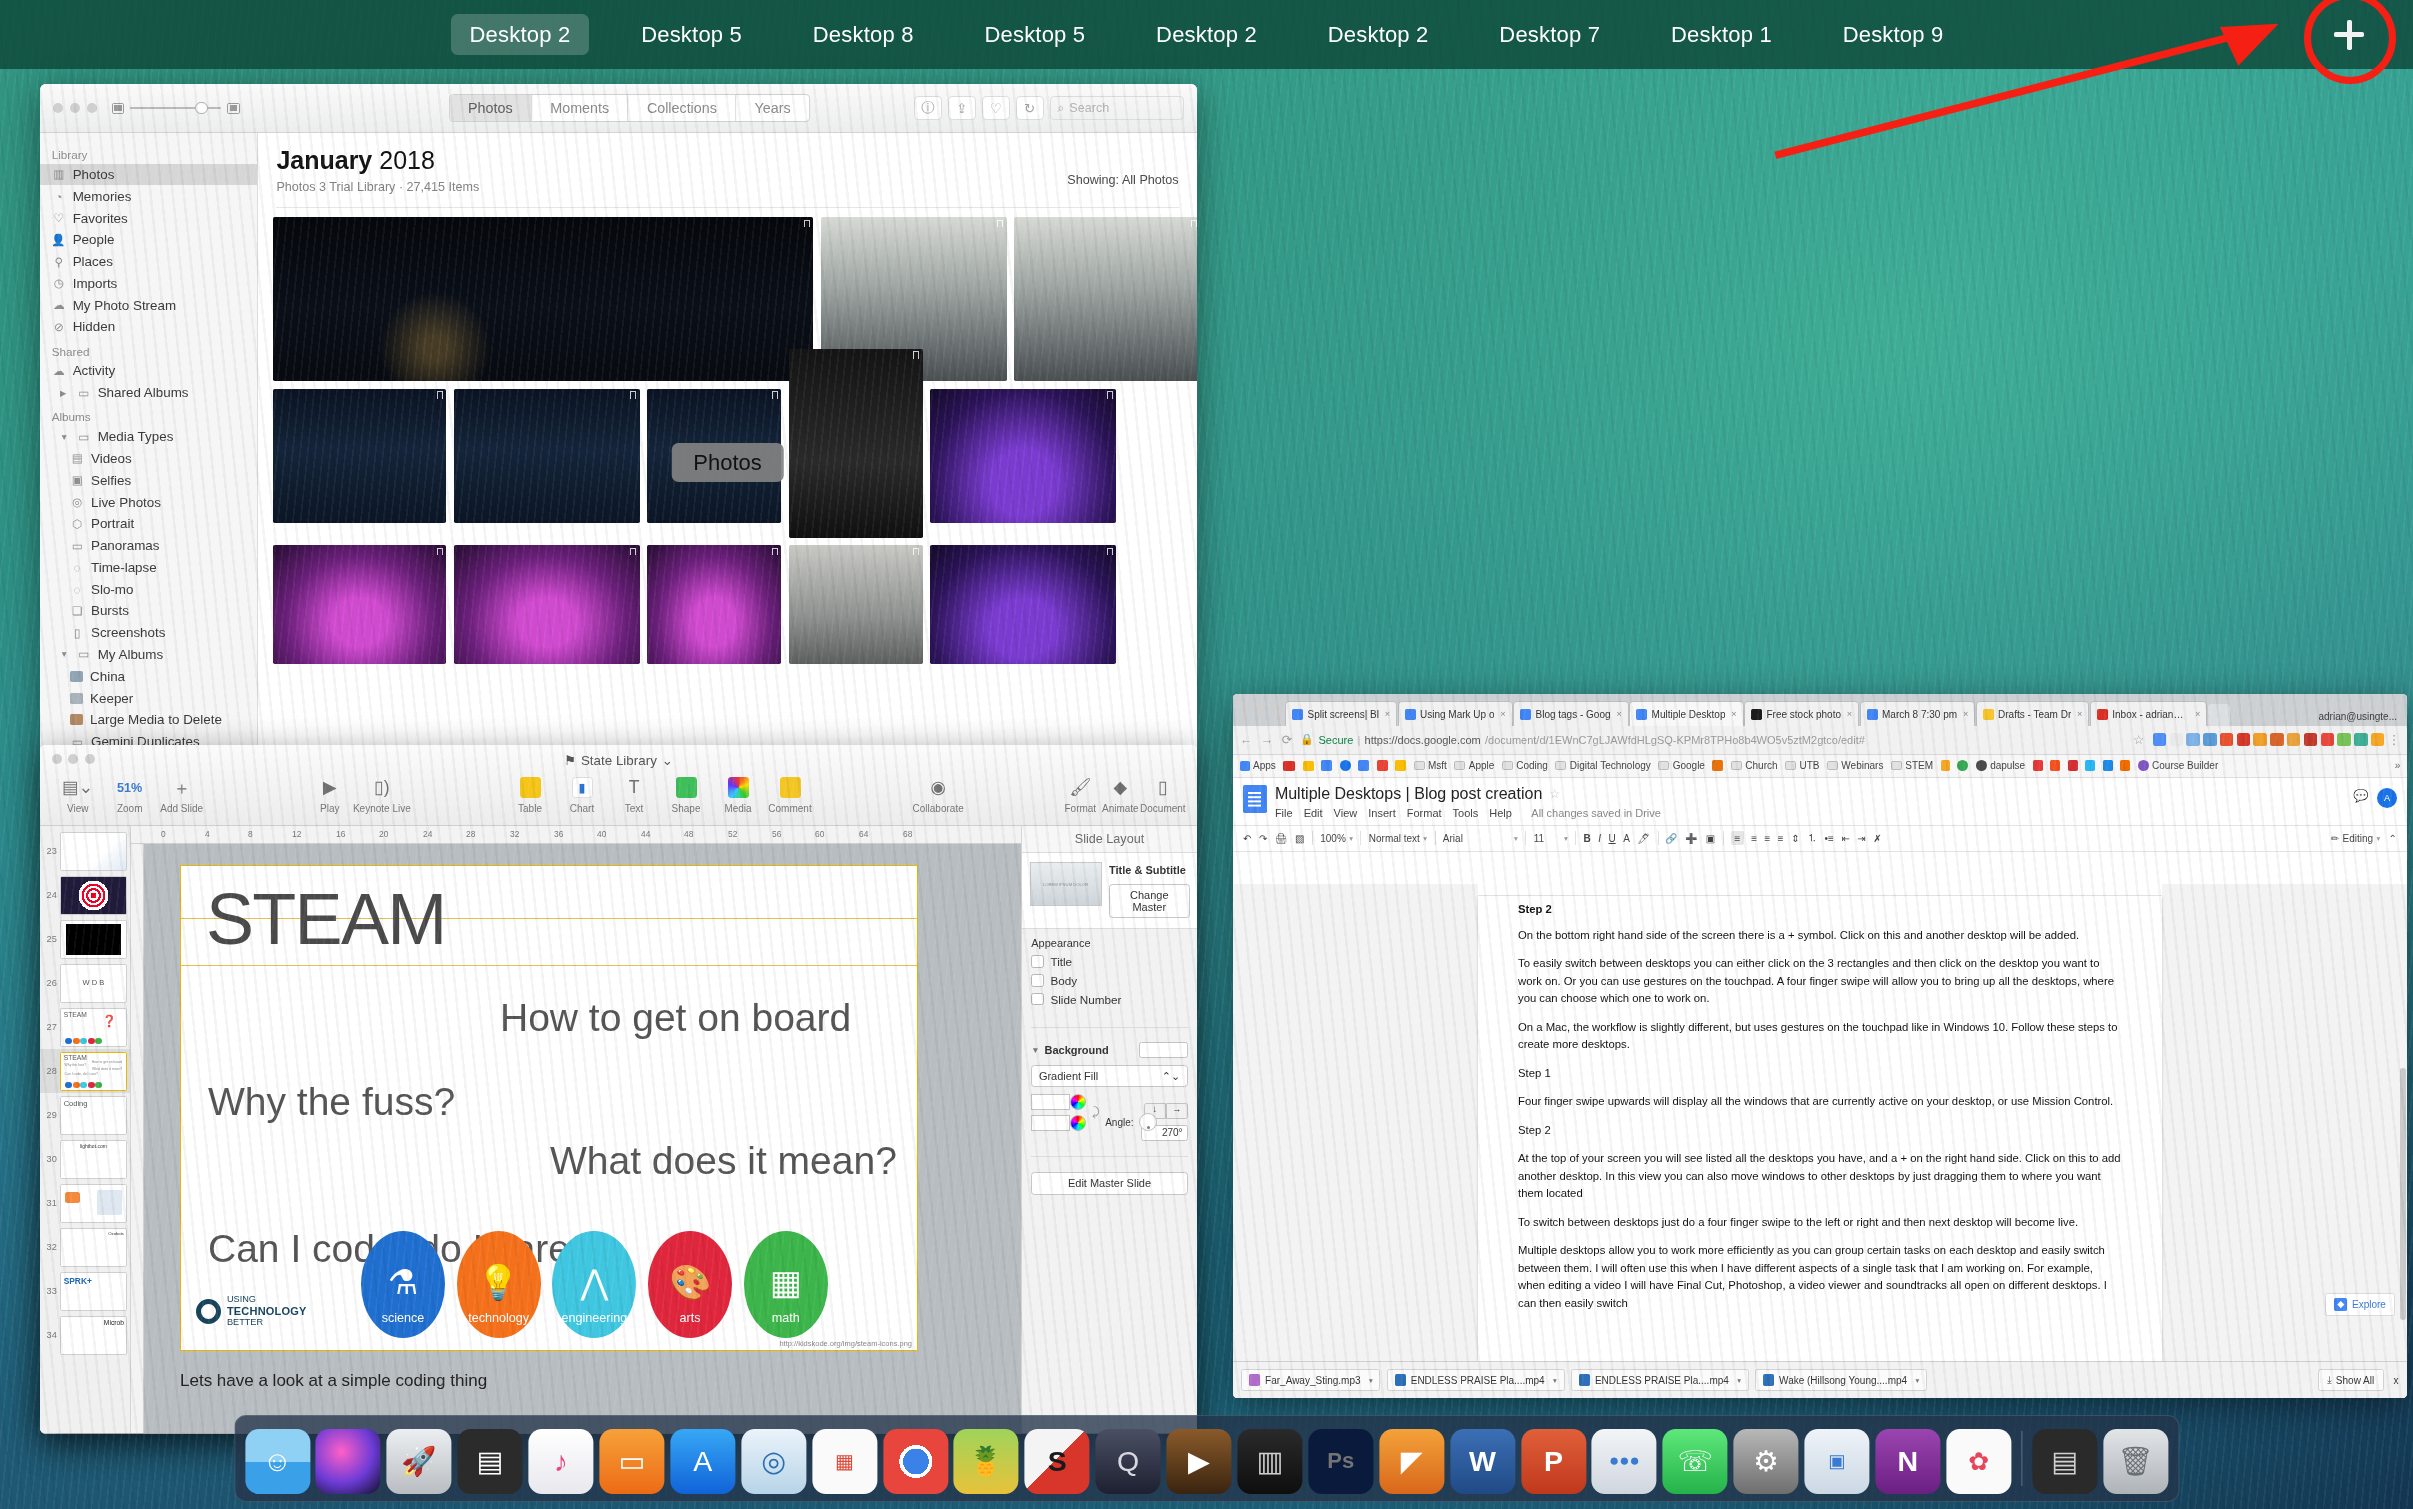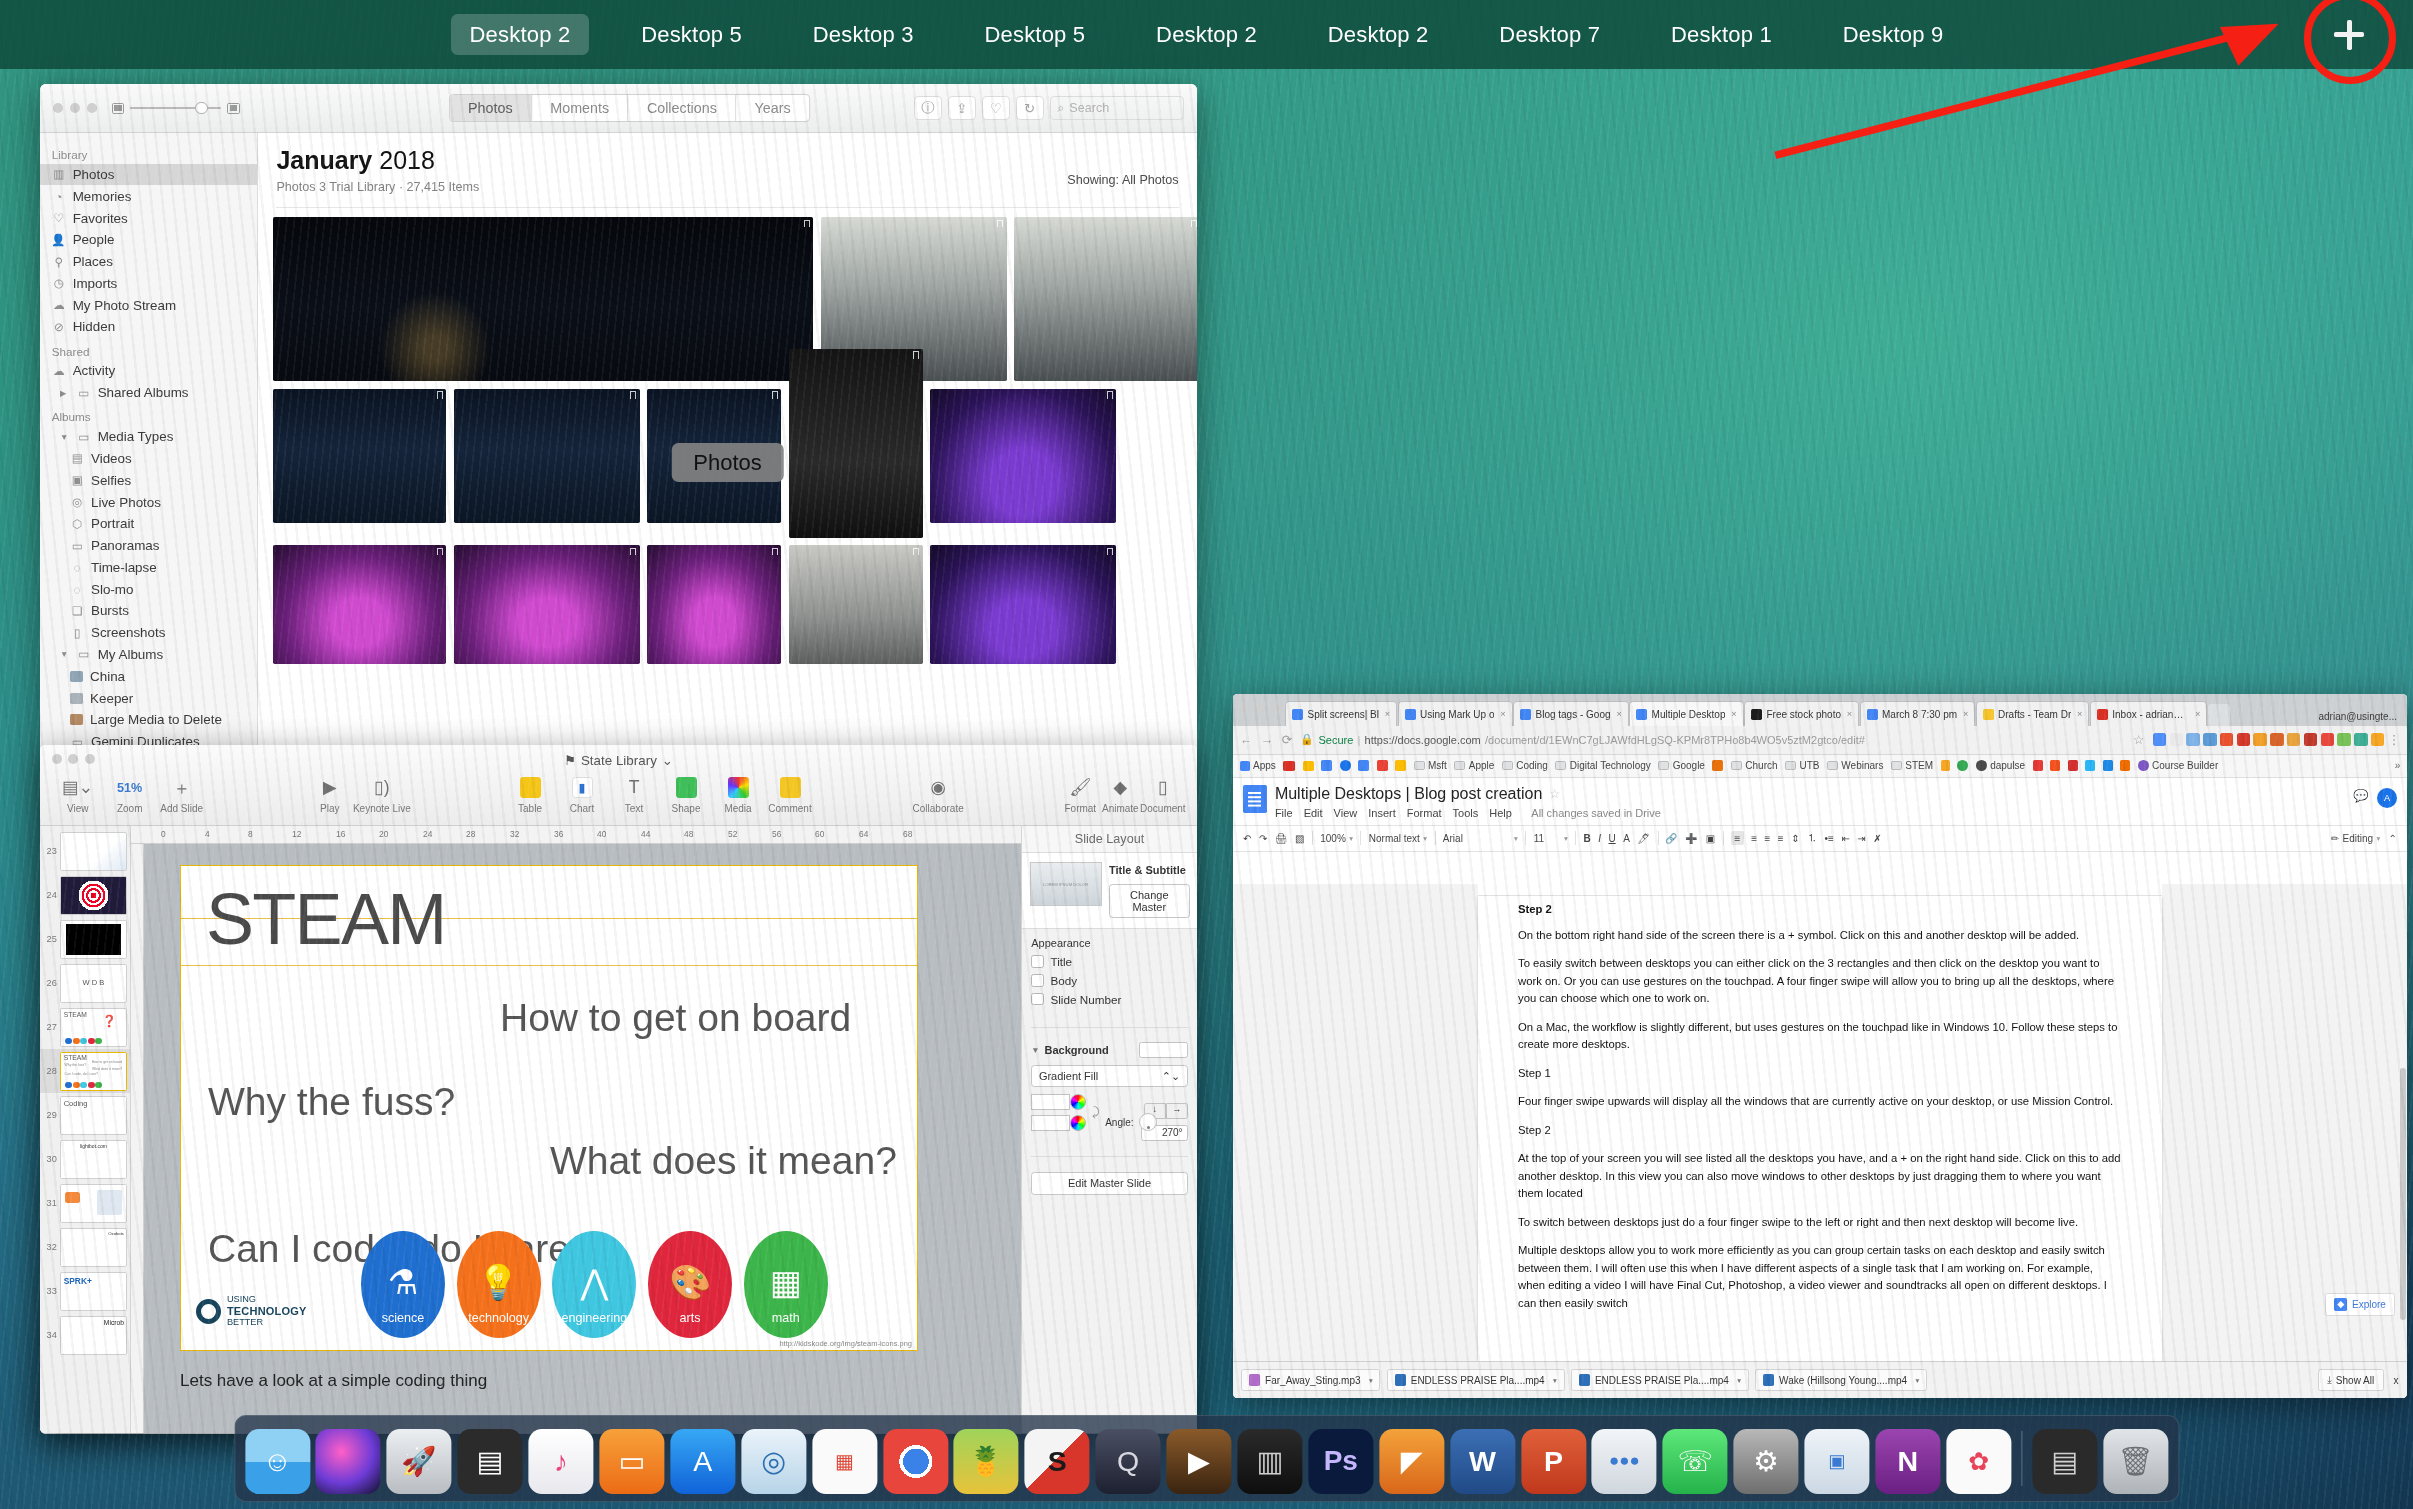--- a/index.html
+++ b/index.html
@@ -1186,39 +1186,39 @@
     <div class="dk" style="background:linear-gradient(#f7a13a,#ec6b15);color:#fff">▭</div>
     <div class="dk" style="background:linear-gradient(#37a8f5,#1063d8);color:#fff">A</div>
     <div class="dk" style="background:linear-gradient(#eaf3fa,#b7d4e8);color:#2c6fb0">◎</div>
     <div class="dk" style="background:#fafafa;color:#e04a3a;font-size:20px">▦</div>
     <div class="dk dot" style="background:radial-gradient(circle at 50% 50%,#3b82e8 0 28%,#fff 28% 36%,#e8453c 36%)"></div>
     <div class="dk" style="background:linear-gradient(#9fd45a,#e8c23a);color:#2c6a18">🍍</div>
     <div class="dk" style="background:linear-gradient(135deg,#f4f4f4 48%,#d8362a 48%);color:#1a1a1a;font-weight:700">S</div>
     <div class="dk" style="background:linear-gradient(#4a4f63,#1d2030);color:#d8d8e0">Q</div>
     <div class="dk dot" style="background:linear-gradient(#8a5a2a,#3a2410);color:#fff">▶</div>
     <div class="dk" style="background:linear-gradient(#2a2a2a,#0e0e0e);color:#d0d0d0">▥</div>
-    <div class="dk" style="background:#0a1a3c;color:#c4b5fd;font-weight:700;font-size:28px">Ps</div>
+    <div class="dk" style="background:#0a1a3c;color:#737373;font-weight:700;font-size:22px">Ps</div>
     <div class="dk" style="background:linear-gradient(#f3a23a,#d9671a);color:#fff">◤</div>
     <div class="dk" style="background:linear-gradient(#3b6fb5,#204a86);color:#fff;font-weight:700">W</div>
     <div class="dk" style="background:linear-gradient(#e0603a,#c0381c);color:#fff;font-weight:700">P</div>
     <div class="dk dot" style="background:linear-gradient(#f2f5f8,#cfd6dd);color:#3a7ad0;font-size:17px">●●●</div>
     <div class="dk" style="background:linear-gradient(#5ee87a,#24b24a);color:#fff">☏</div>
     <div class="dk" style="background:linear-gradient(#b8b8b8,#6e6e6e);color:#fff">⚙</div>
     <div class="dk dot" style="background:linear-gradient(#eef3f8,#cbd8e4);color:#3a7ad0;font-size:18.4px">▣</div>
     <div class="dk" style="background:linear-gradient(#9b45b0,#6a1f82);color:#fff;font-weight:700">N</div>
     <div class="dk dot" style="background:#fafafa;color:#e8455a;font-size:25px">✿</div>
     <div class="sep"></div>
     <div class="dk" style="background:#2a2a2a;color:#cfcfcf">▤</div>
     <div class="dk" style="background:linear-gradient(#e2e5e8,#aeb3b8);color:#6a6f74">🗑</div>
   </div>
 
   <div id="spaces-bar">
     <div class="space active">Desktop 2</div>
     <div class="space">Desktop 5</div>
-    <div class="space">Desktop 3</div>
+    <div class="space">Desktop 8</div>
     <div class="space">Desktop 5</div>
     <div class="space">Desktop 2</div>
     <div class="space">Desktop 2</div>
     <div class="space">Desktop 7</div>
     <div class="space">Desktop 1</div>
     <div class="space">Desktop 9</div>
     <div id="add-space">
       <span class="bar-h"></span>
       <span class="bar-v"></span>
     </div>

